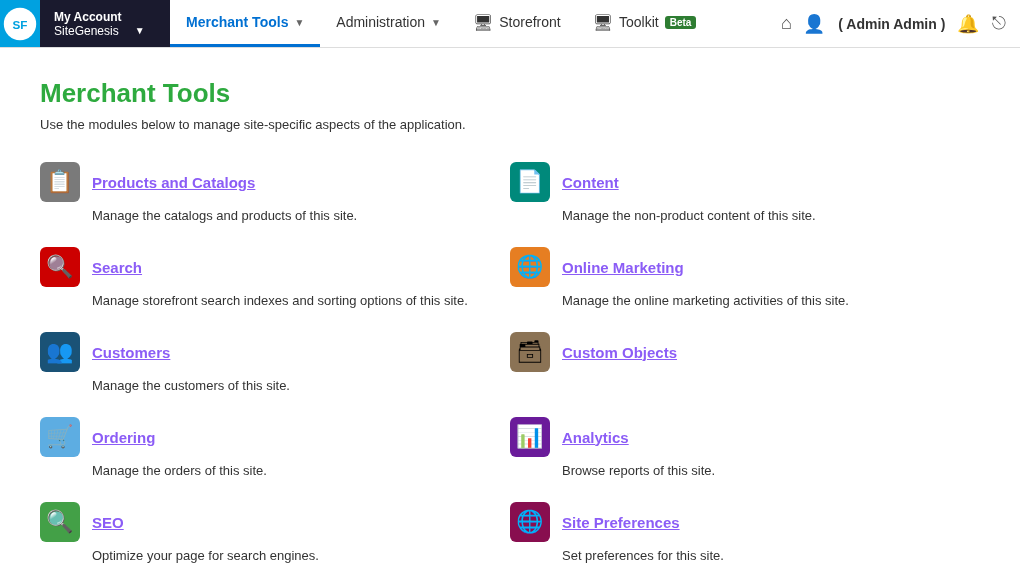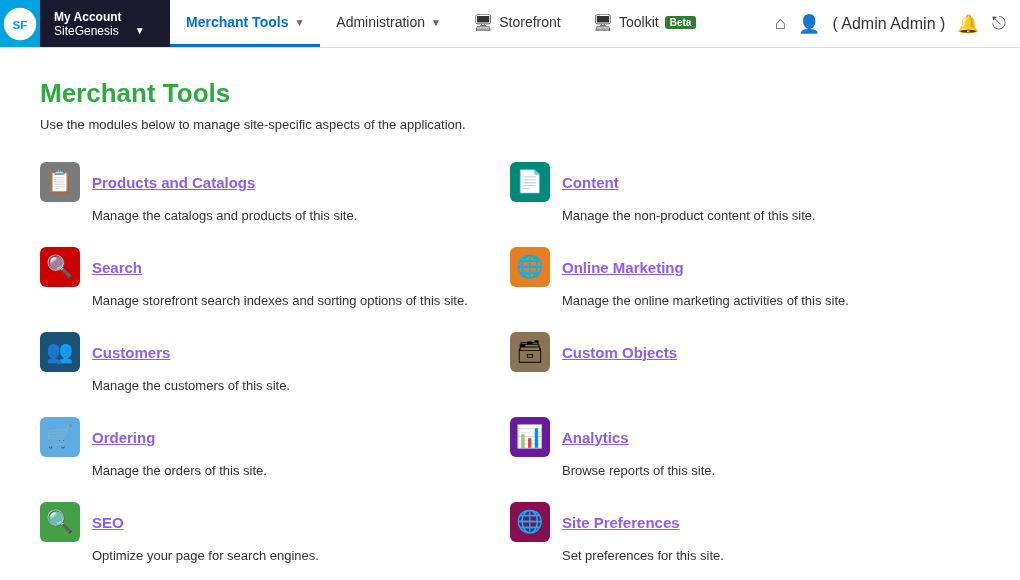--- a/index.html
+++ b/index.html
@@ -76,22 +76,23 @@
       gap: 12px;
       padding: 0 14px;
       margin-left: auto;
     }
     .nav-right-icon {
       font-size: 18px;
       color: #555;
       cursor: pointer;
     }
     .nav-right-text {
-      font-size: 16px;
+      font-size: 14px;
       color: #333;
+      font-weight: bold;
     }
 
     
     .main-content {
       padding: 30px 40px;
     }
     .page-title {
       font-size: 26px;
       color: #2eaa3f;
       font-weight: bold;

